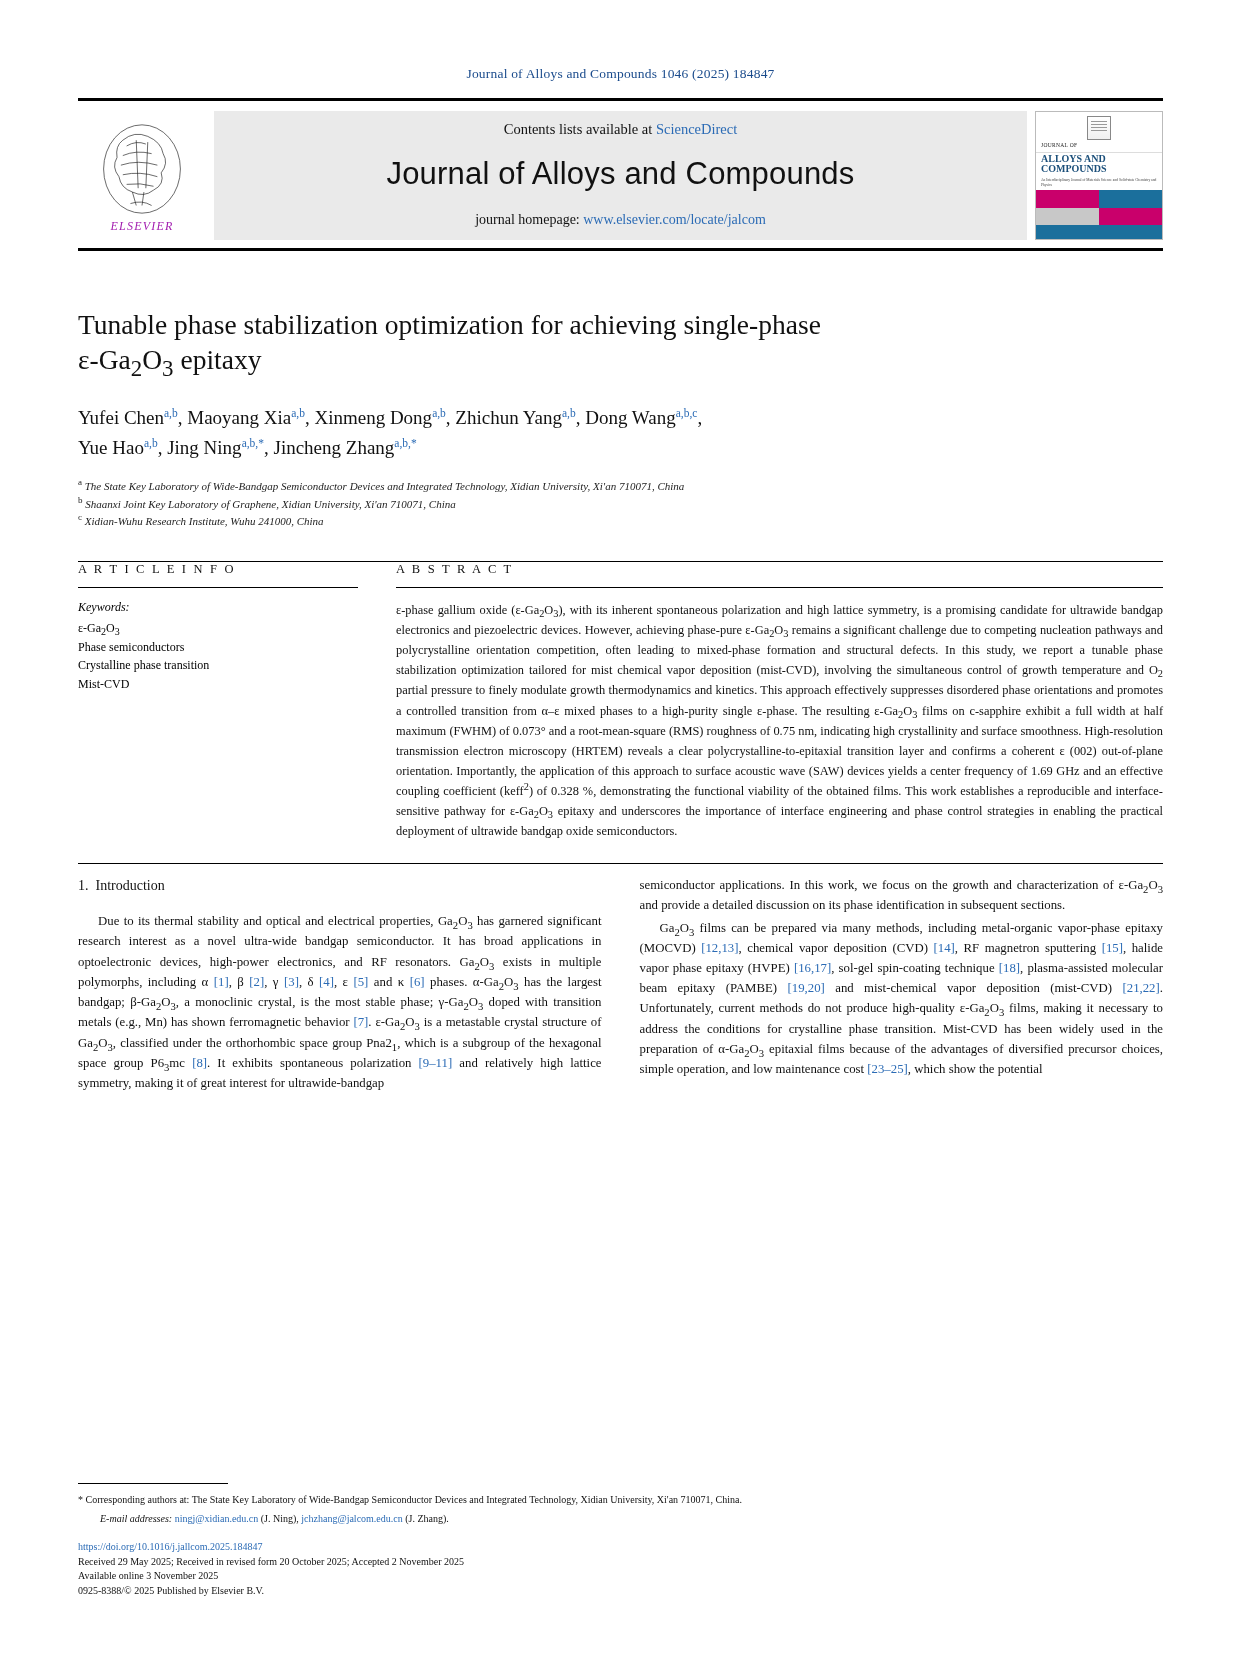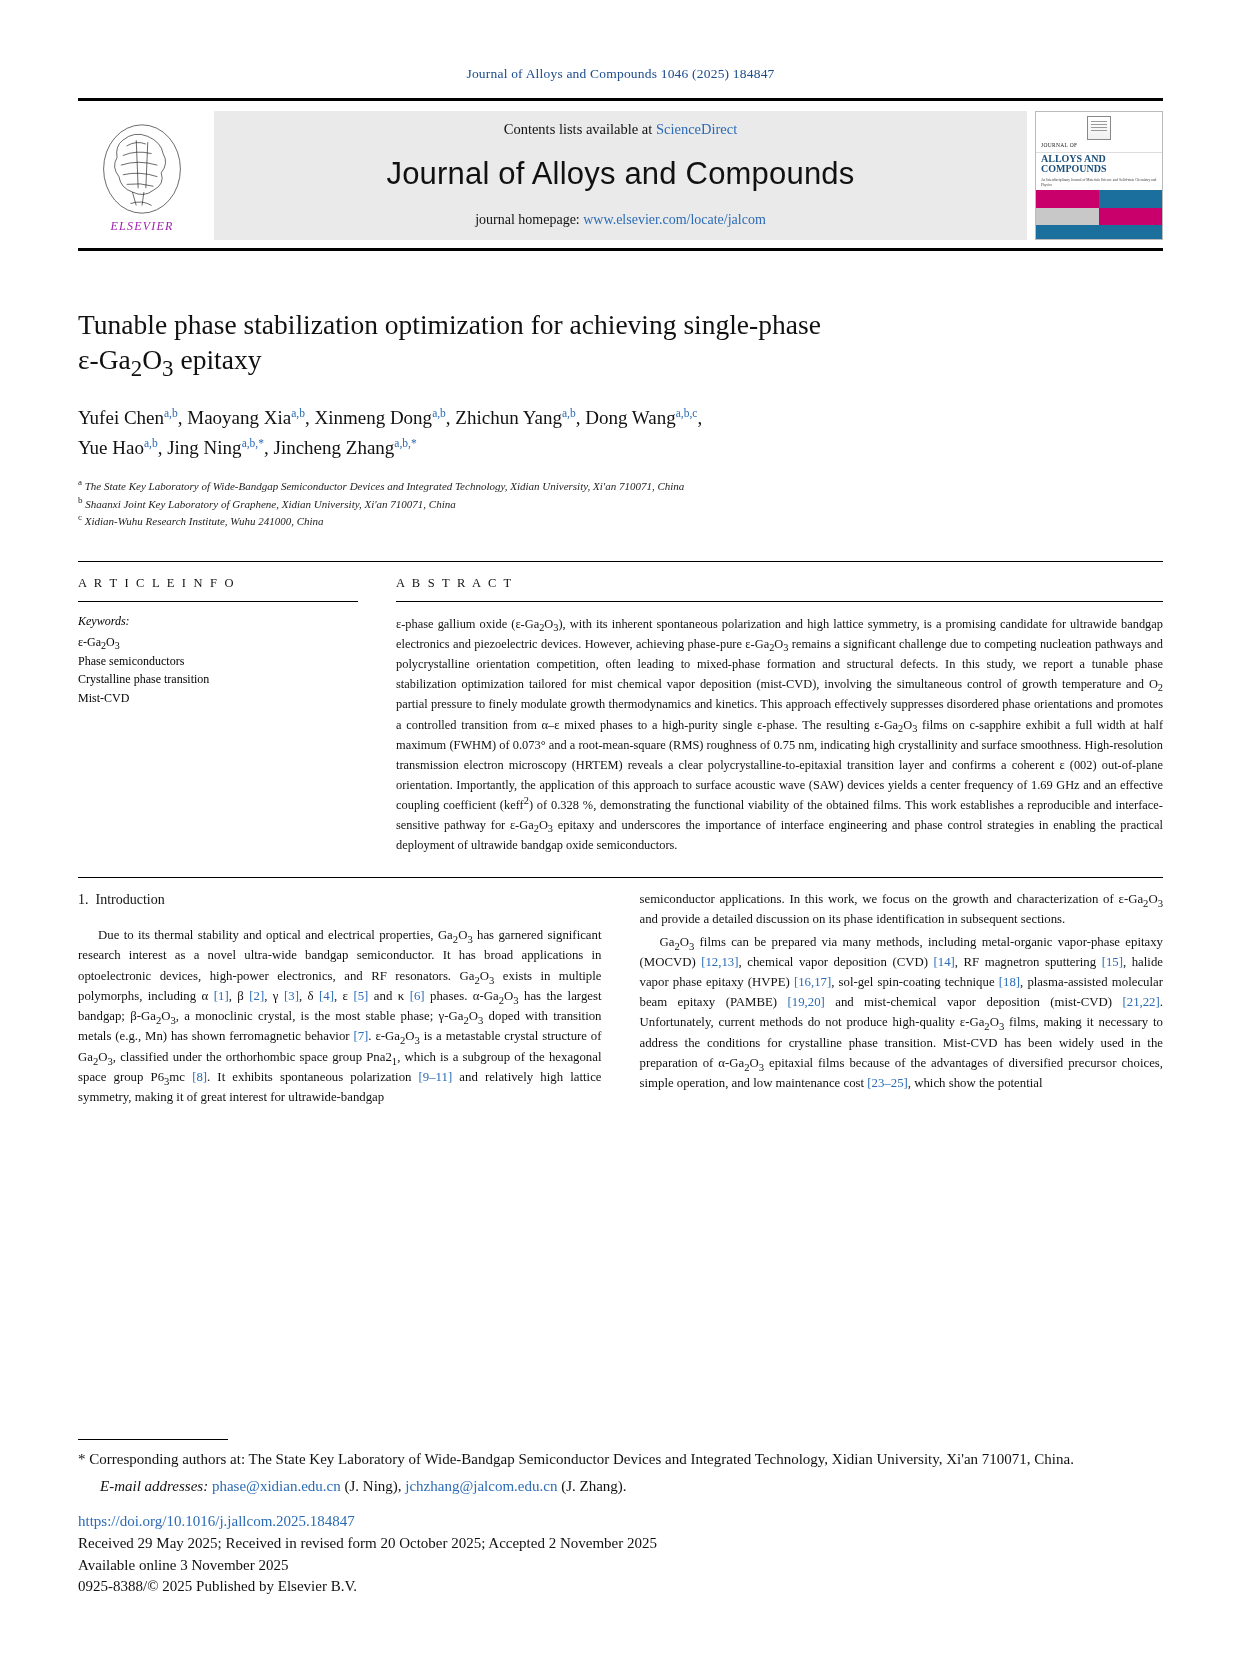--- a/index.html
+++ b/index.html
@@ -191,21 +191,20 @@
   }
   .affils sup {
     font-style: normal;
     font-size: 9px;
   }
 
   
   .info-abstract {
     margin-top: 30px;
     border-top: 1px solid #000;
-    padding-top: 14px;
     display: flex;
     gap: 38px;
   }
   .col-info {
     flex: 0 0 280px;
   }
   .col-abs {
     flex: 1 1 auto;
   }
   .sec-head {
@@ -264,21 +263,21 @@
     color: #2b6bb5;
     text-decoration: none;
   }
 
   
   .footnotes {
     position: absolute;
     left: 78px;
     right: 78px;
     bottom: 56px;
-    font-size: 15px;
+    font-size: 10px;
     line-height: 1.5;
     color: #111;
   }
   .fn-rule {
     width: 150px;
     border-top: 1px solid #000;
     margin-bottom: 8px;
   }
   .fn-line { text-align: justify; }
   .fn-email { margin-top: 4px; text-indent: 22px; }
@@ -398,21 +397,21 @@
         <p>Ga<sub>2</sub>O<sub>3</sub> films can be prepared via many methods, including metal-organic vapor-phase epitaxy (MOCVD) <a class="ref" href="#">[12,13]</a>, chemical vapor deposition (CVD) <a class="ref" href="#">[14]</a>, RF magnetron sputtering <a class="ref" href="#">[15]</a>, halide vapor phase epitaxy (HVPE) <a class="ref" href="#">[16,17]</a>, sol-gel spin-coating technique <a class="ref" href="#">[18]</a>, plasma-assisted molecular beam epitaxy (PAMBE) <a class="ref" href="#">[19,20]</a> and mist-chemical vapor deposition (mist-CVD) <a class="ref" href="#">[21,22]</a>. Unfortunately, current methods do not produce high-quality ε-Ga<sub>2</sub>O<sub>3</sub> films, making it necessary to address the conditions for crystalline phase transition. Mist-CVD has been widely used in the preparation of α-Ga<sub>2</sub>O<sub>3</sub> epitaxial films because of the advantages of diversified precursor choices, simple operation, and low maintenance cost <a class="ref" href="#">[23–25]</a>, which show the potential</p>
       </div>
     </div>
   </div>
 
   <div class="footnotes">
     <div class="fn-rule"></div>
     <div class="fn-line">* Corresponding authors at: The State Key Laboratory of Wide-Bandgap Semiconductor Devices and Integrated Technology, Xidian University, Xi'an 710071, China.</div>
     <div class="fn-email">
       <i>E-mail addresses:</i>
-      <a class="doi-link" href="#">phase@xidian.edu.cn</a>
+      <a class="doi-link" href="#">ningj@xidian.edu.cn</a>
       <span>(J. Ning),</span>
       <a class="doi-link" href="#">jchzhang@jalcom.edu.cn</a>
       <span>(J. Zhang).</span>
     </div>
     <div class="fn-block2">
       <div><a class="doi-link" href="#">https://doi.org/10.1016/j.jallcom.2025.184847</a></div>
       <div>Received 29 May 2025; Received in revised form 20 October 2025; Accepted 2 November 2025</div>
       <div>Available online 3 November 2025</div>
       <div>0925-8388/© 2025 Published by Elsevier B.V.</div>
     </div>

